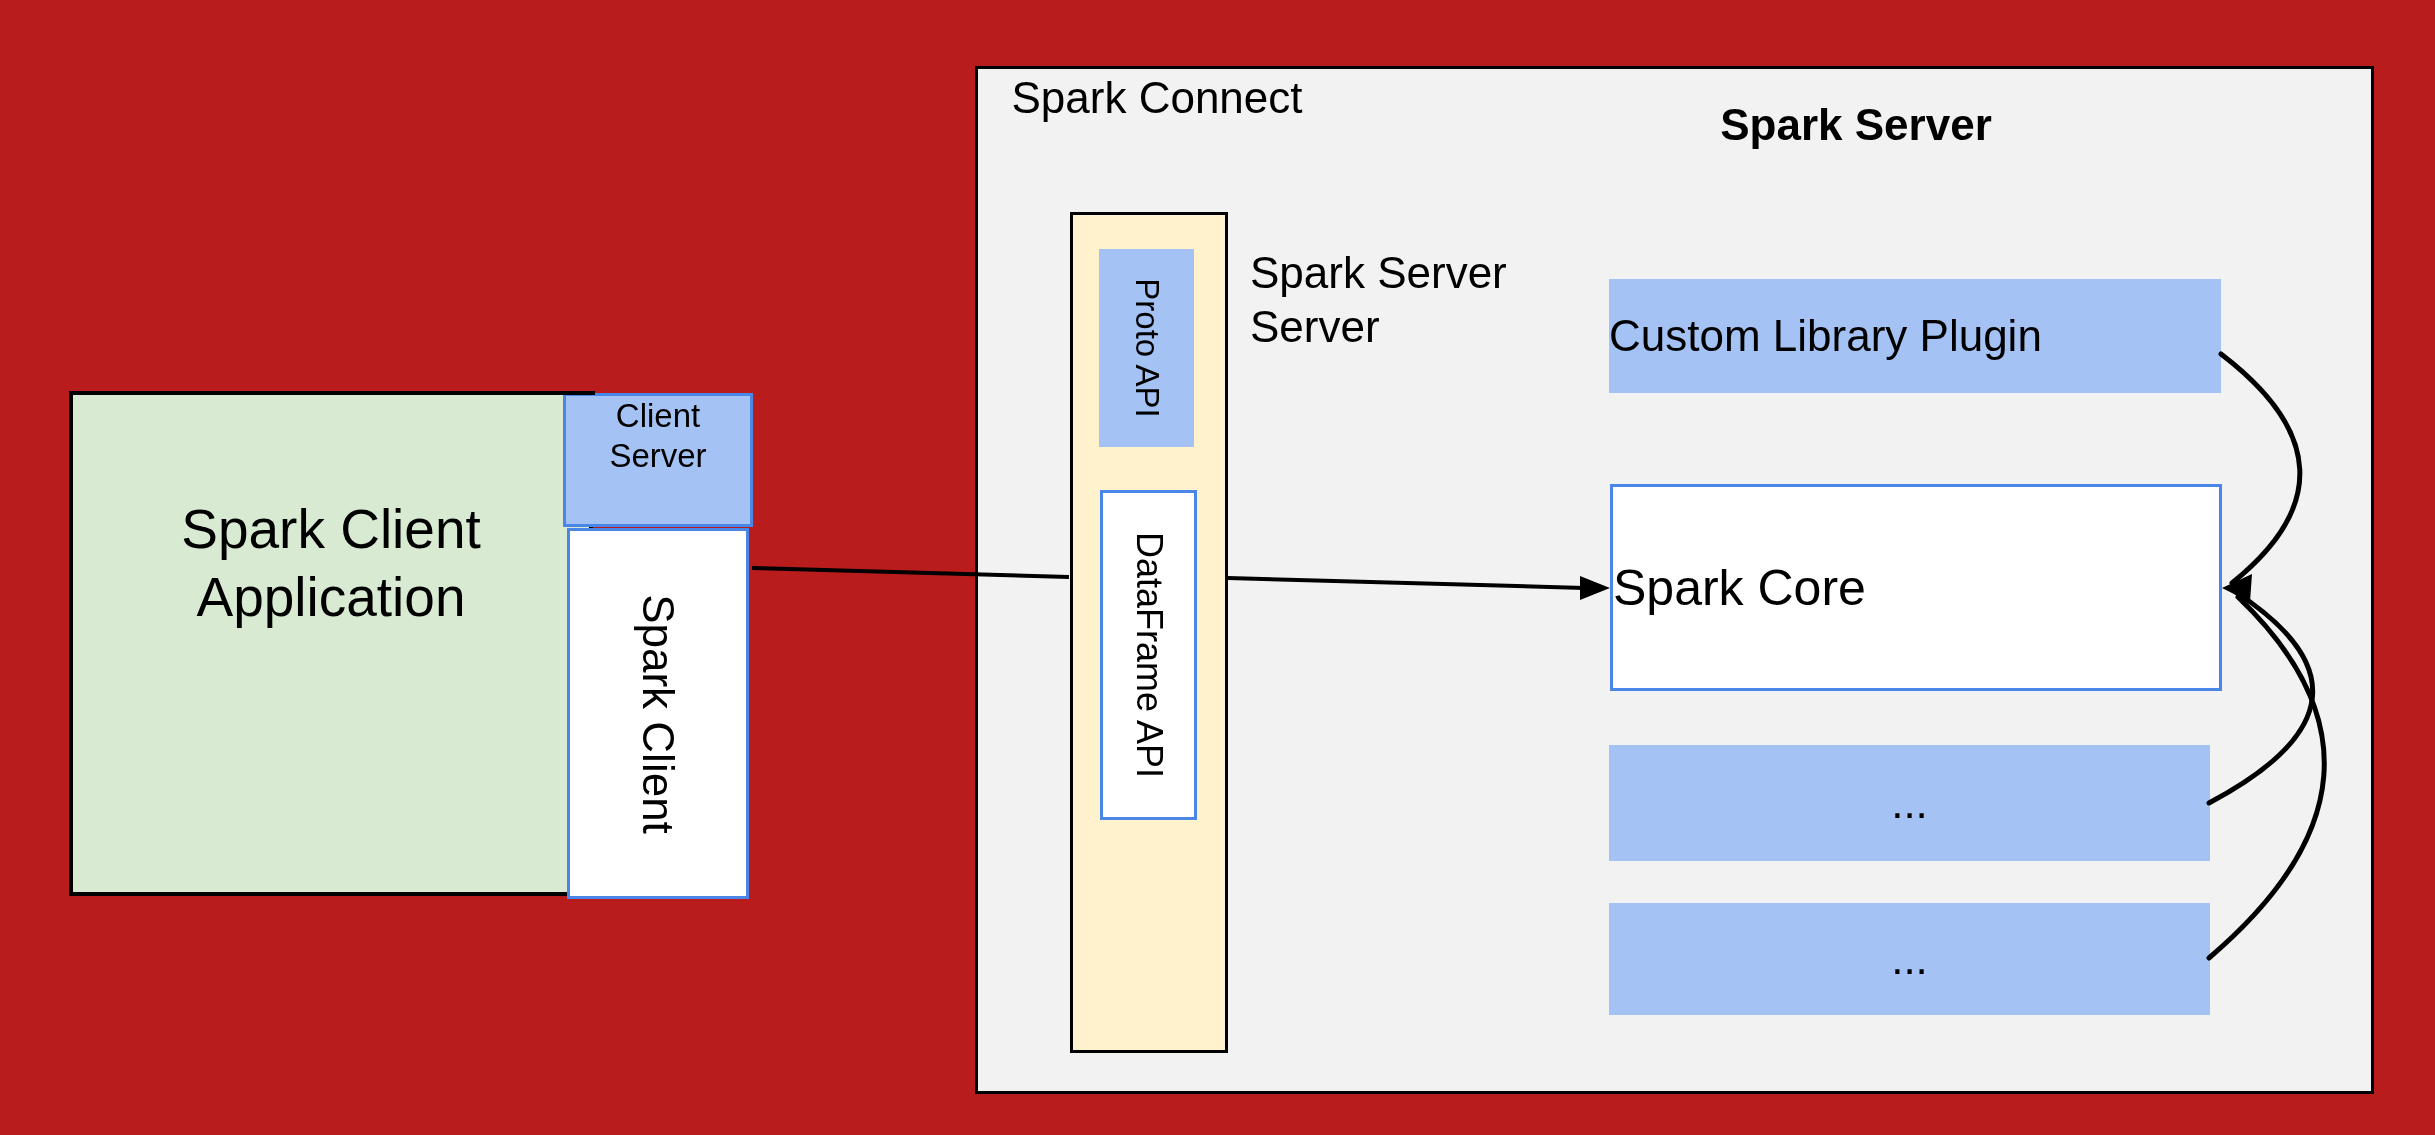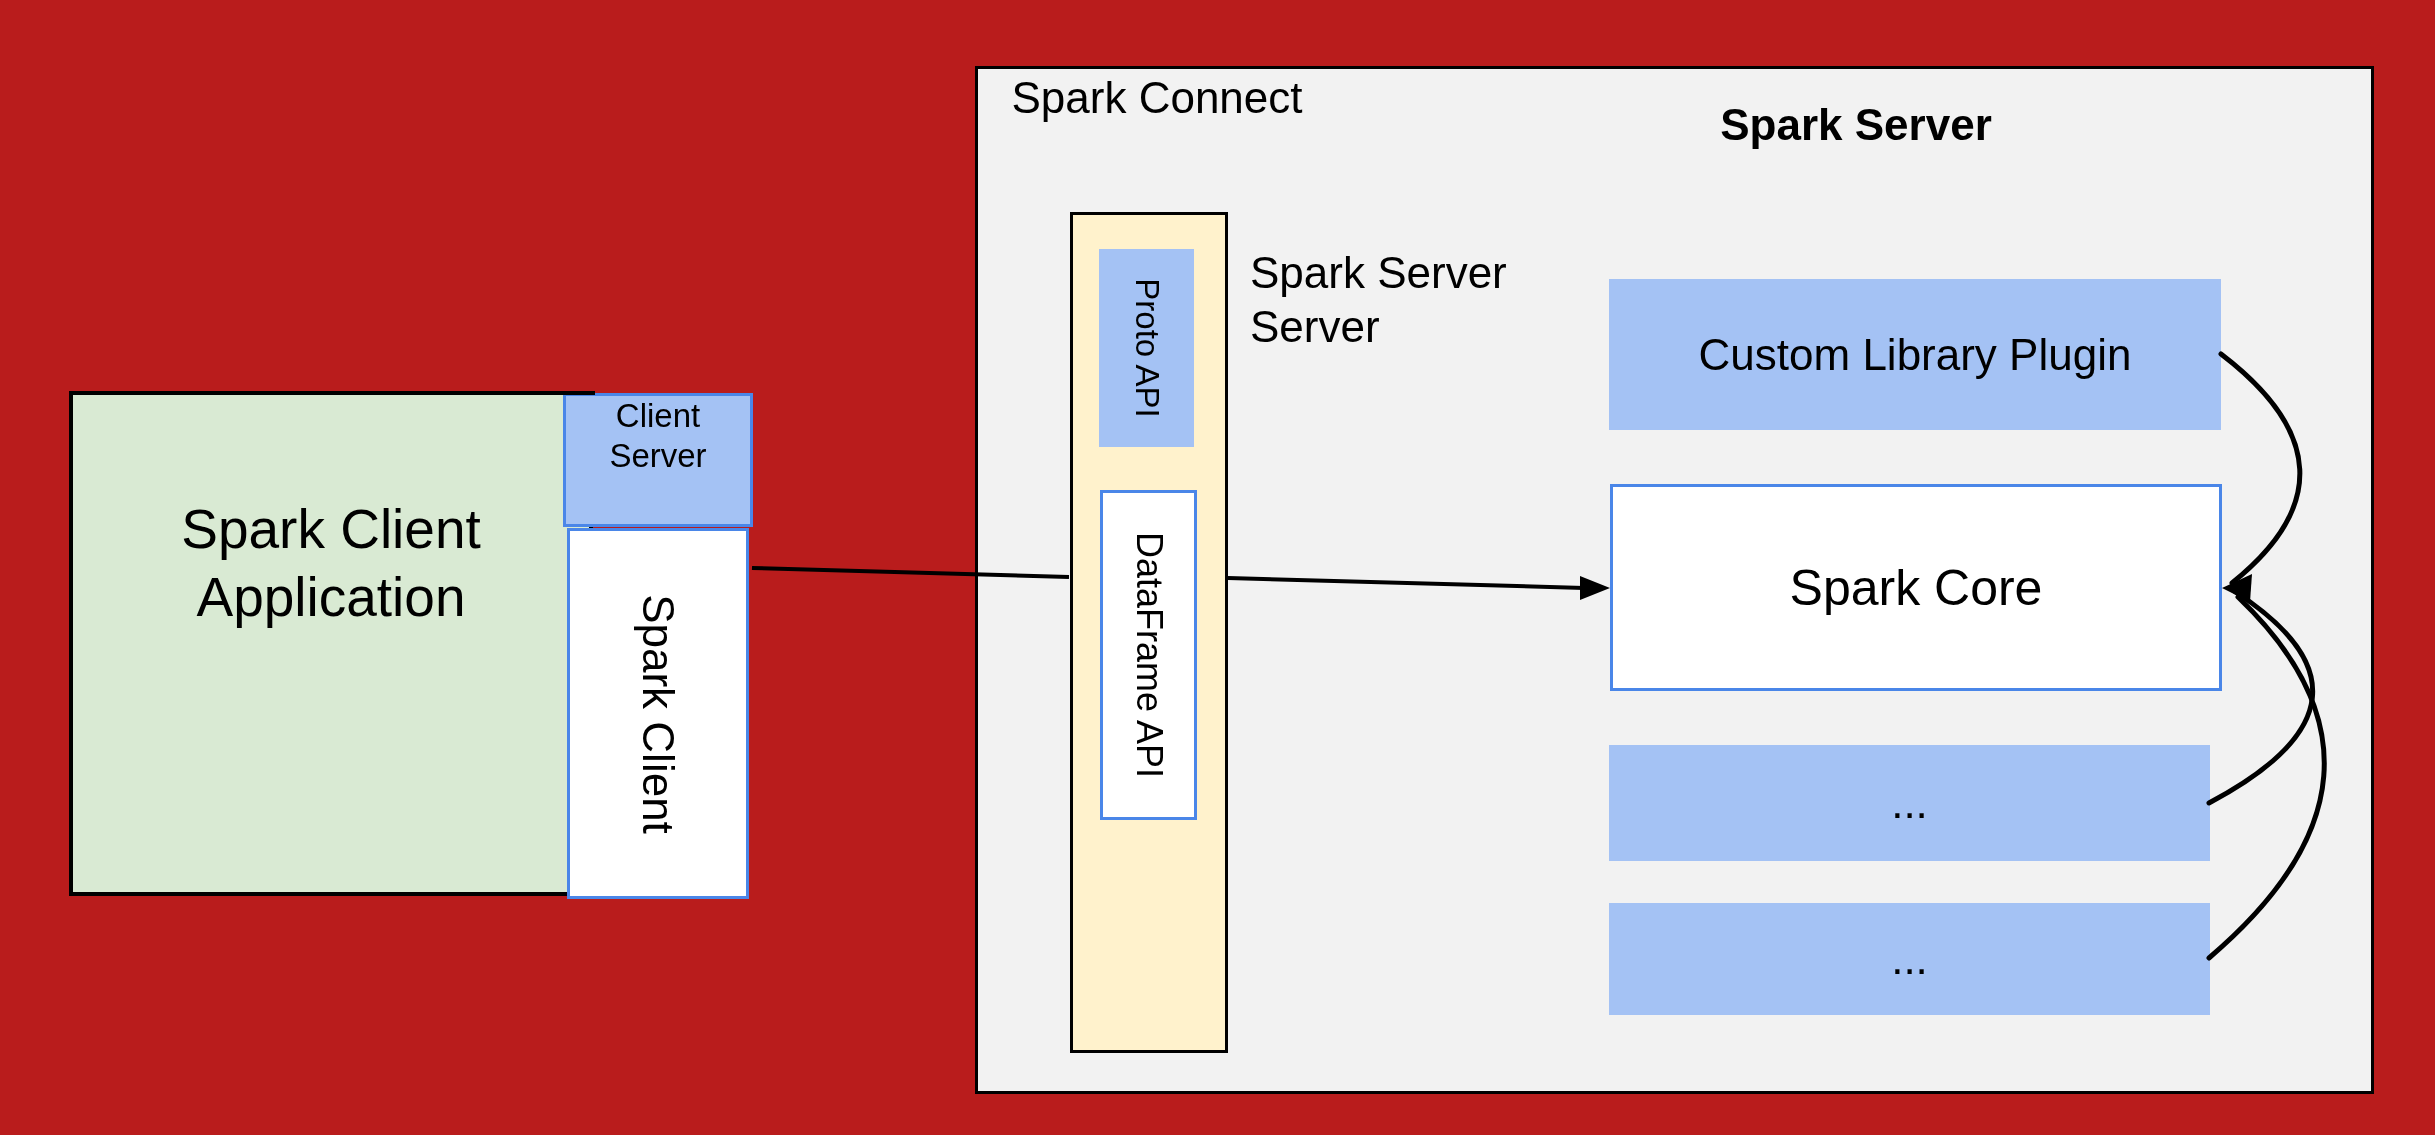--- a/index.html
+++ b/index.html
@@ -33,26 +33,26 @@
                background:var(--beige-fill); border:3px solid #000; z-index:2; }
   .proto-box { left:1099px; top:249px; width:95px; height:198px;
                background:var(--blue-fill); z-index:3; }
   .df-box    { left:1100px; top:490px; width:97px; height:330px;
                background:#fff; border:3px solid var(--blue-border); z-index:3; }
   .ssl-label { left:1250px; top:246px; font-size:44px; line-height:54px; z-index:3; }
 
   
   .server-title { left:1656px; top:100px; width:400px; text-align:center;
                   font-weight:bold; font-size:44px; z-index:3; }
-  .plugin-box { left:1609px; top:279px; width:612px; height:151px;
+  .plugin-box { left:1609px; top:279px; width:612px; height:114px;
                 background:var(--blue-fill); display:flex; align-items:center;
-                justify-content:center; font-size:44px; z-index:3; }
+                justify-content:flex-start; font-size:44px; z-index:3; }
   .core-box   { left:1610px; top:484px; width:612px; height:207px; background:#fff;
                 border:3px solid var(--blue-border); display:flex; align-items:center;
-                justify-content:center; font-size:50px; z-index:3; }
+                justify-content:flex-start; font-size:50px; z-index:3; }
   .dots-box-1 { left:1609px; top:745px; width:601px; height:116px;
                 background:var(--blue-fill); display:flex; align-items:center;
                 justify-content:center; font-size:44px; z-index:3; }
   .dots-box-2 { left:1609px; top:903px; width:601px; height:112px;
                 background:var(--blue-fill); display:flex; align-items:center;
                 justify-content:center; font-size:44px; z-index:3; }
 
   
   .vwrap { position:relative; width:100%; height:100%; }
   .vtext { position:absolute; left:50%; top:50%;

